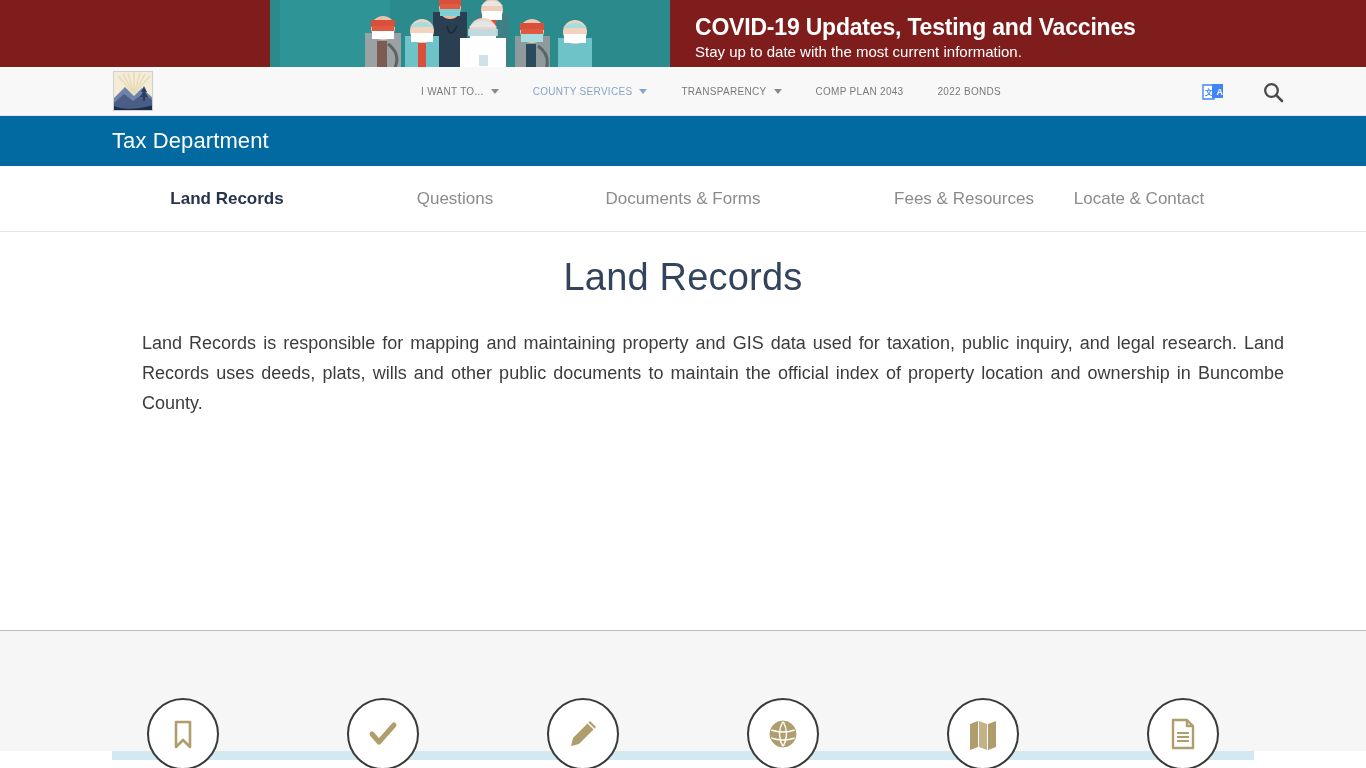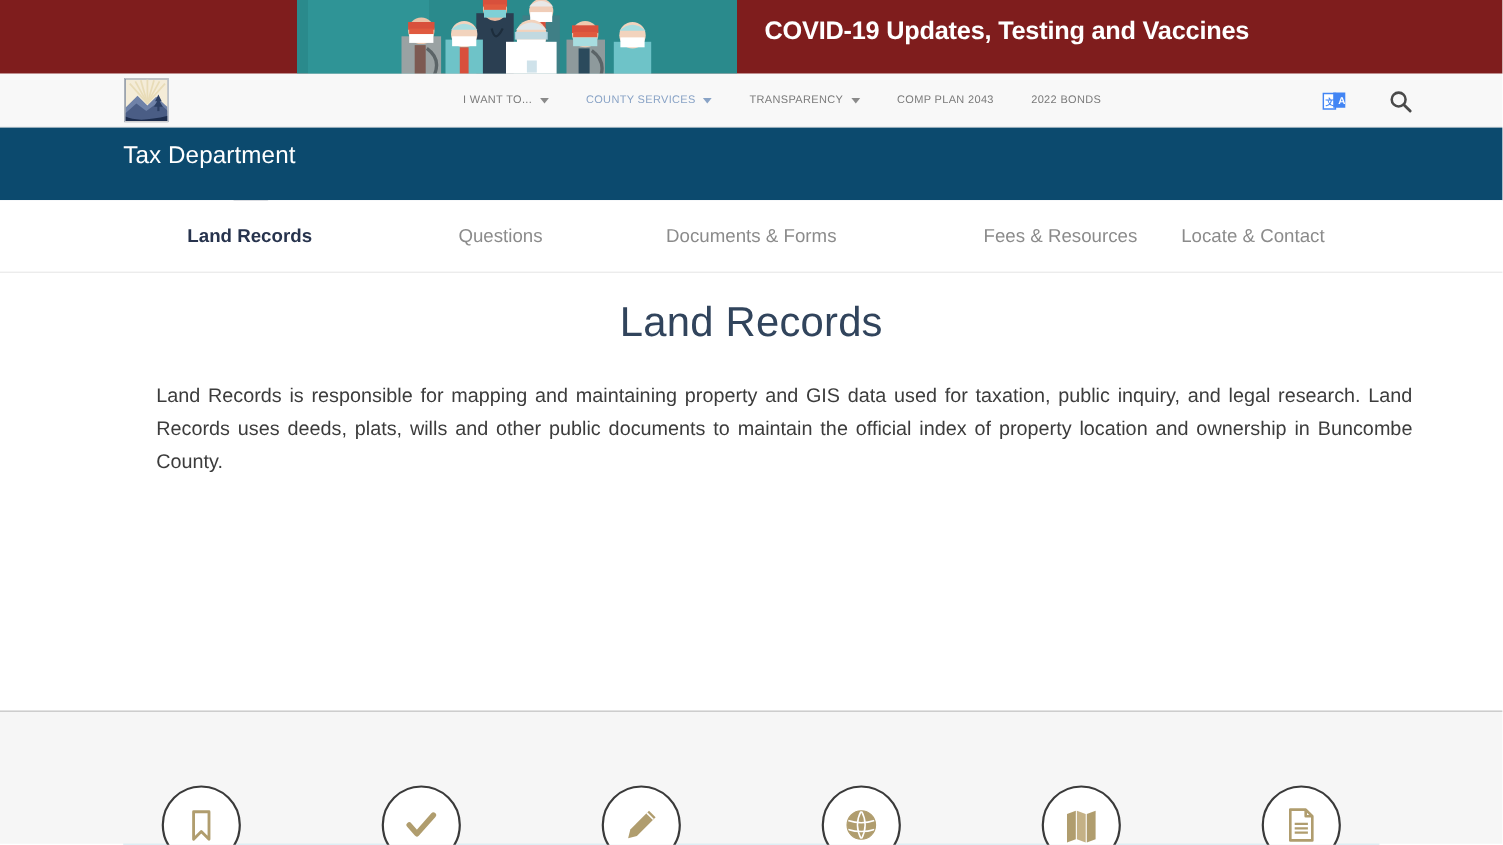--- a/index.html
+++ b/index.html
@@ -122,22 +122,22 @@
   }
   .translate-icon {
     width: 22px; height: 22px;
     position: relative;
   }
   .search-icon { width: 22px; height: 22px; cursor: pointer; }
 
   
   .dept-bar {
     position: relative;
-    height: 66px;
-    background: #0c4a6e;
+    height: 50px;
+    background: #0369a1;
   }
   .dept-title {
     position: absolute;
     left: 112px;
     top: 0;
     height: 50px;
     display: flex;
     align-items: center;
     font-size: 22px;
     color: #ffffff;
@@ -331,20 +331,21 @@
       <rect x="190" y="38" width="46" height="47" fill="#ffffff"></rect>
       <circle cx="213" cy="32" r="14" fill="#f2d3bd"></circle>
       <path d="M199 27 q14 -13 28 0 z" fill="#dfe7ea"></path>
       <rect x="198" y="29" width="30" height="7" fill="#b9d9e6" opacity="0.85"></rect>
       <rect x="200" y="36" width="26" height="11" fill="#ffffff"></rect>
       <rect x="209" y="55" width="9" height="11" fill="#cfe2ea"></rect>
     </g>
   </svg>
   <div class="covid-texts">
     <div class="covid-title">COVID-19 Updates, Testing and Vaccines</div>
+    <div class="covid-sub">Stay up to date with the most current information.</div>
   </div>
 </div>
 
 <div class="main-nav">
   <div class="brand">
     <div class="brand-mark">
       <svg viewBox="0 0 40 40" width="40" height="40">
         <rect x="0" y="0" width="40" height="40" fill="#ffffff"></rect>
         <rect x="0" y="0" width="40" height="40" fill="#f4ecd8"></rect>
         <g stroke="#e8dcb8" stroke-width="1.6">

